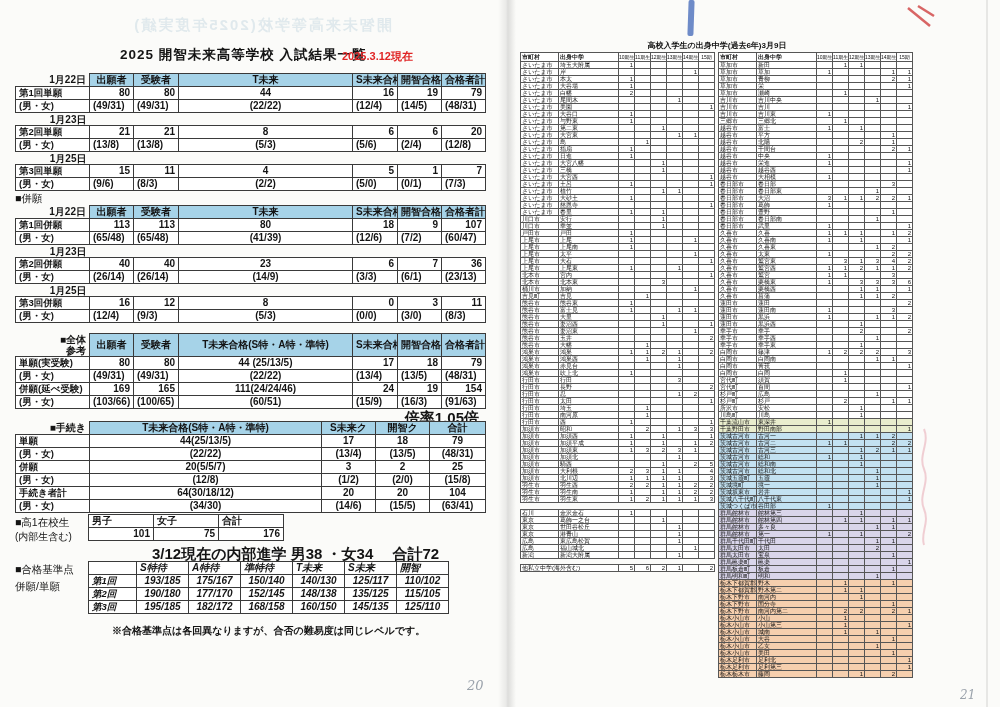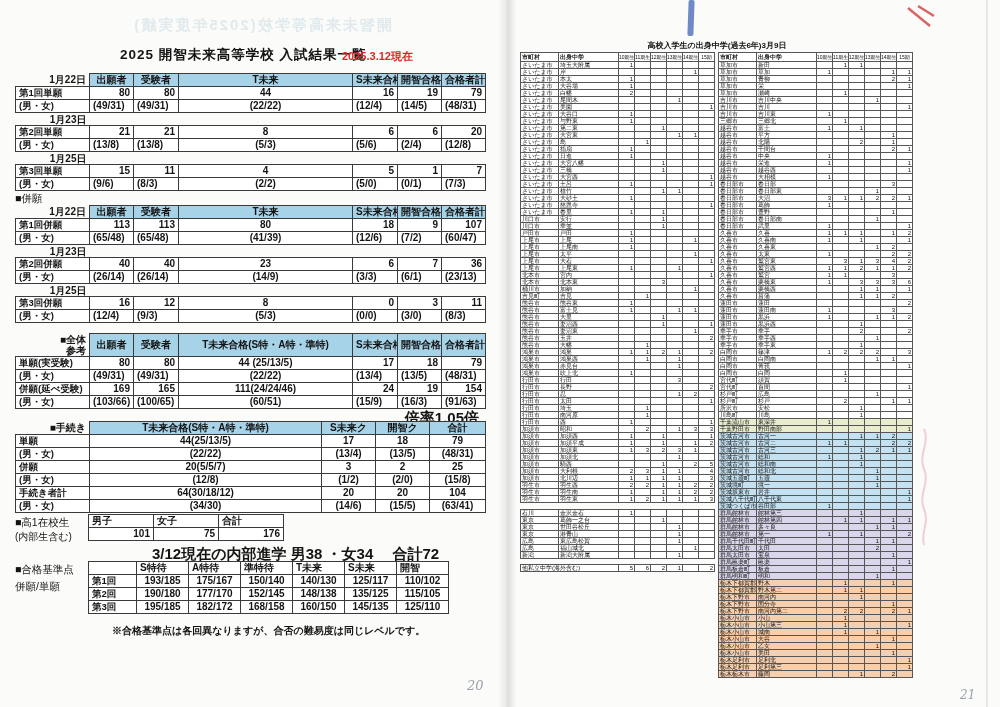--- a/index.html
+++ b/index.html
@@ -363,21 +363,21 @@
           <td class="num">101</td>
           <td class="num">75</td>
           <td class="num">176</td>
         </tr>
       </tbody>
     </table>
   <div class="note" style="left:140px;top:545px;">3/12現在の内部進学 男38 ・女34　 合計72</div>
 
   <div class="sec-label" style="left:3px;top:563px;">■合格基準点</div>
   <div class="sec-label" style="left:3px;top:580px;">併願/単願</div>
-  <table class="xt" style="left: 76px; top: 561px; width: 360px;">
+  <table class="xt" style="left: 76px; top: 561px; width: 360px; font-style: italic;">
       <colgroup>
         <col style="width: 48px;">
         <col style="width: 52px;">
         <col style="width: 52px;">
         <col style="width: 52px;">
         <col style="width: 52px;">
         <col style="width: 52px;">
         <col style="width: 52px;">
       </colgroup>
       <tbody>

